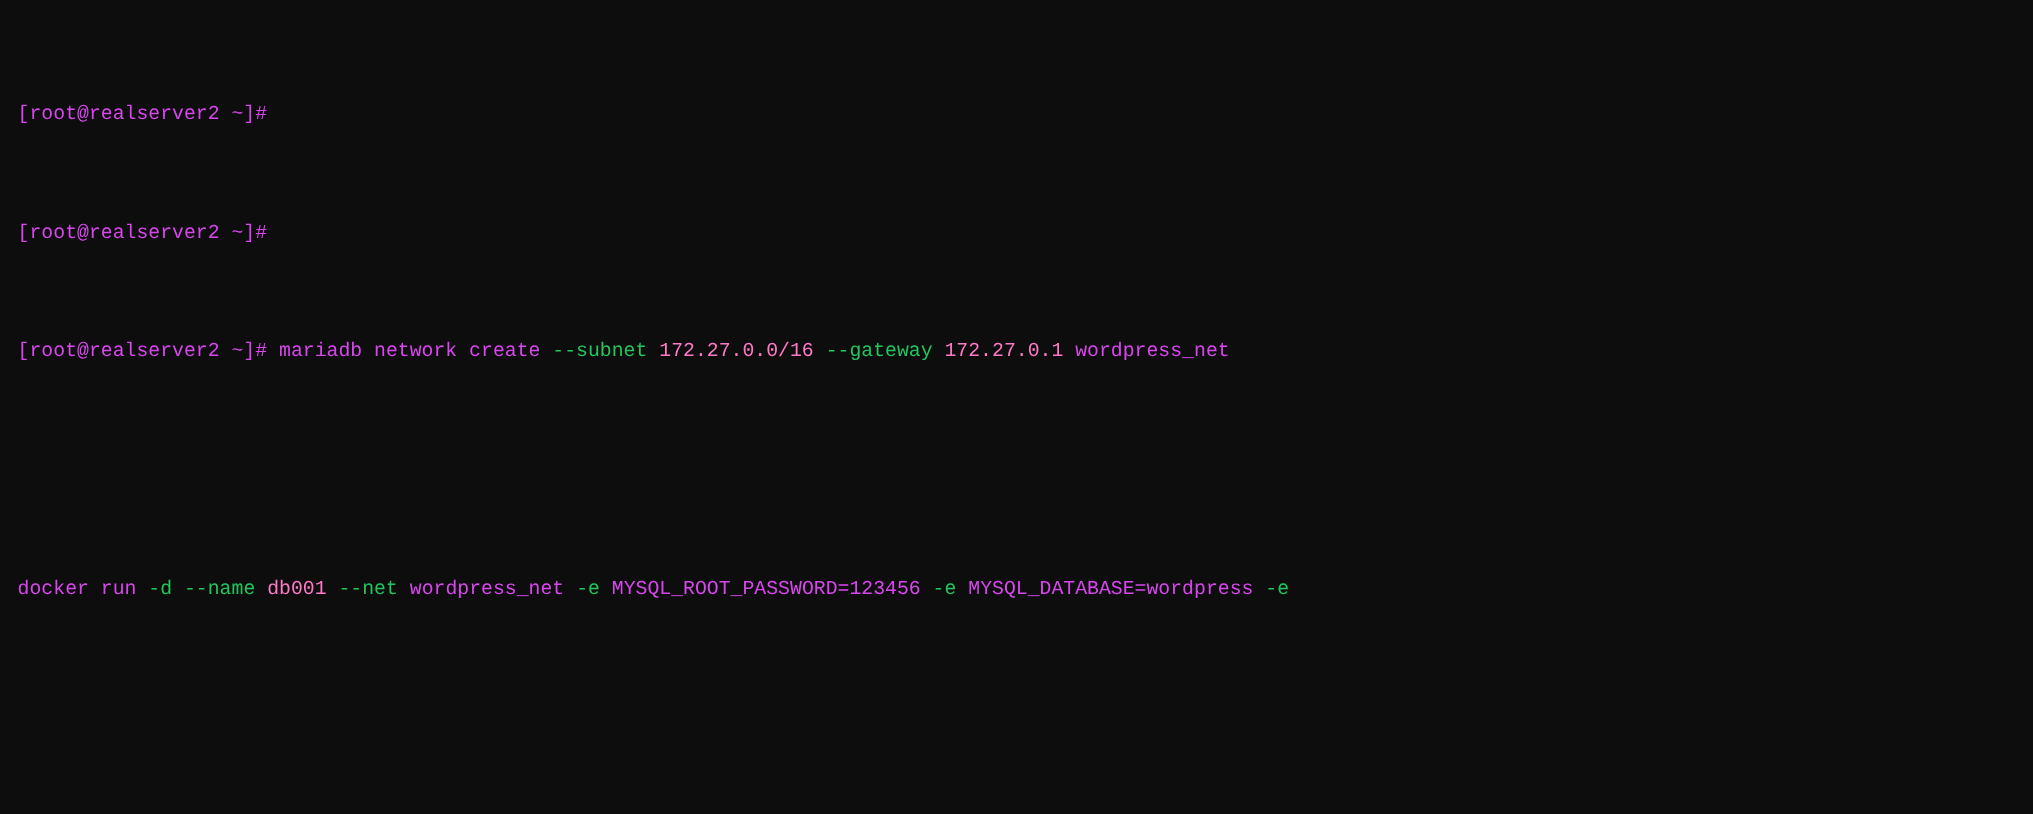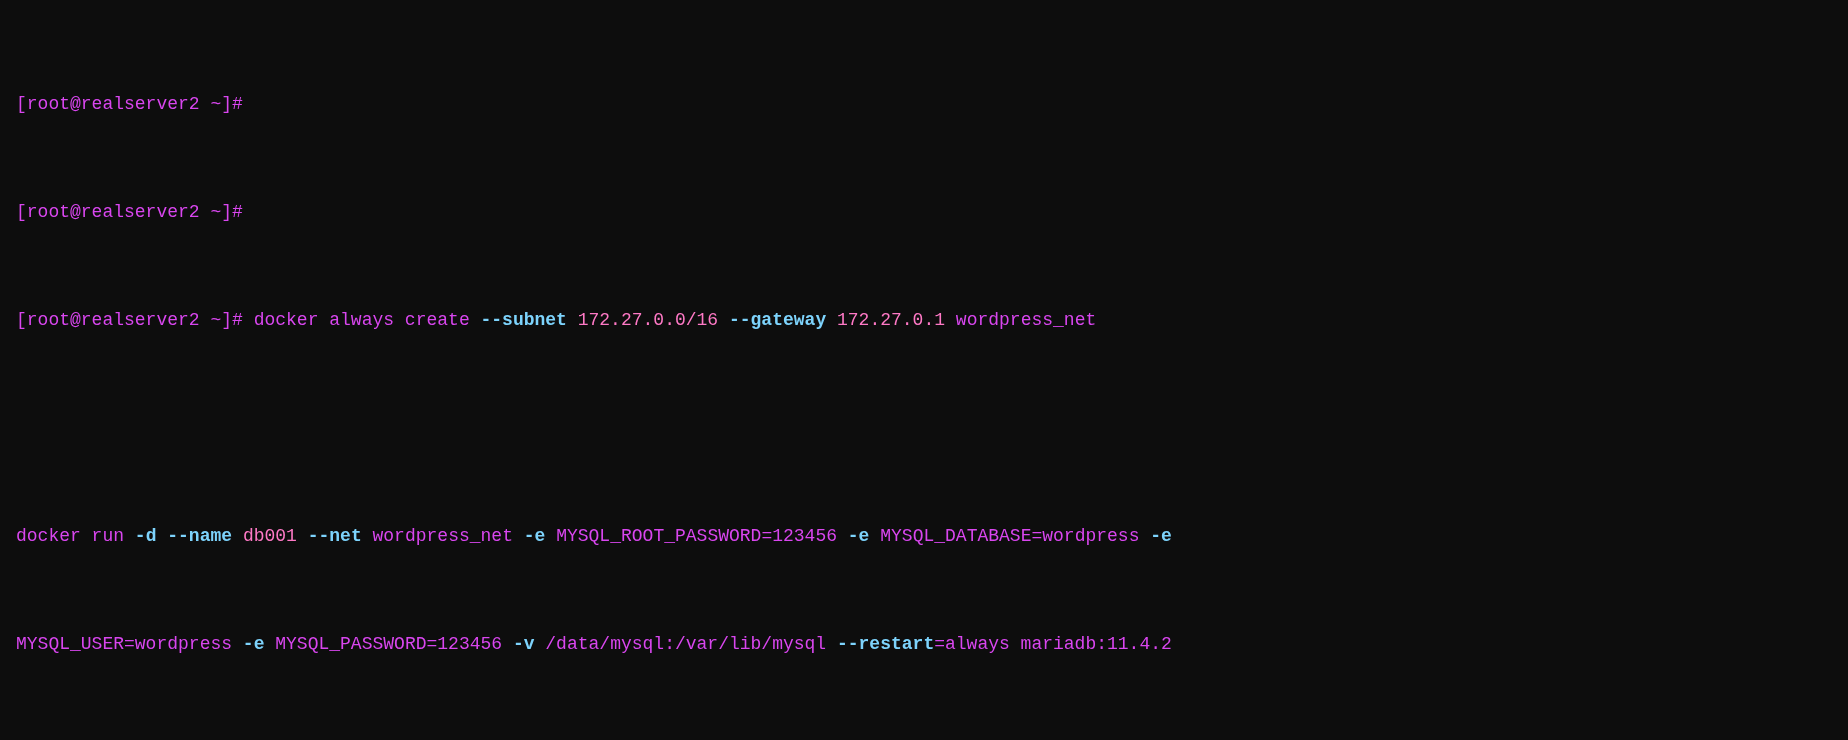--- a/index.html
+++ b/index.html
@@ -12,43 +12,42 @@
       width: 1848px;
       min-height: 740px;
       padding: 10px 16px;
       overflow-x: hidden;
     }
     .terminal {
       white-space: pre-wrap;
       word-break: break-all;
     }
     .white { color: #d946ef; }
-    .cyan { color: #7dd3fc; font-weight: bold; }
+    .cyan { color: #22c55e; }
     .magenta { color: #ff79c6; margin-top: 40px; }
     @keyframes blink {
       0%, 100% { opacity: 1; }
       50% { opacity: 0; }
     }
   </style>
 </head>
 <body>
 
 <div class="terminal">
   
   <div><span class="white">[root@realserver2 ~]#</span></div>
   
   <div><span class="white">[root@realserver2 ~]#</span></div>
   
-  <div><span class="white">[root@realserver2 ~]#</span><span class="white"> docker always create </span><span class="cyan">--subnet</span><span class="white"> </span><span class="magenta">172.27.0.0/16</span><span class="white"> </span><span class="cyan">--gateway</span><span class="white"> </span><span class="magenta">172.27.0.1</span><span class="white"> wordpress_net</span></div>
+  <div><span class="white">[root@realserver2 ~]#</span><span class="white"> mariadb network create </span><span class="cyan">--subnet</span><span class="white"> </span><span class="magenta">172.27.0.0/16</span><span class="white"> </span><span class="cyan">--gateway</span><span class="white"> </span><span class="magenta">172.27.0.1</span><span class="white"> wordpress_net</span></div>
   
   <div>&nbsp;</div>
   
   <div><span class="white">docker run </span><span class="cyan">-d</span><span class="white"> </span><span class="cyan">--name</span><span class="white"> </span><span class="magenta">db001</span><span class="white"> </span><span class="cyan">--net</span><span class="white"> wordpress_net </span><span class="cyan">-e</span><span class="white"> MYSQL_ROOT_PASSWORD=123456 </span><span class="cyan">-e</span><span class="white"> MYSQL_DATABASE=wordpress </span><span class="cyan">-e</span></div>
   
-  <div><span class="white">MYSQL_USER=wordpress </span><span class="cyan">-e</span><span class="white"> MYSQL_PASSWORD=123456 </span><span class="cyan">-v</span><span class="white"> /data/mysql:/var/lib/mysql </span><span class="cyan">--restart</span><span class="white">=always mariadb:11.4.2</span></div>
   
   <div>&nbsp;</div>
   
   
   
   
   
   
   
   

